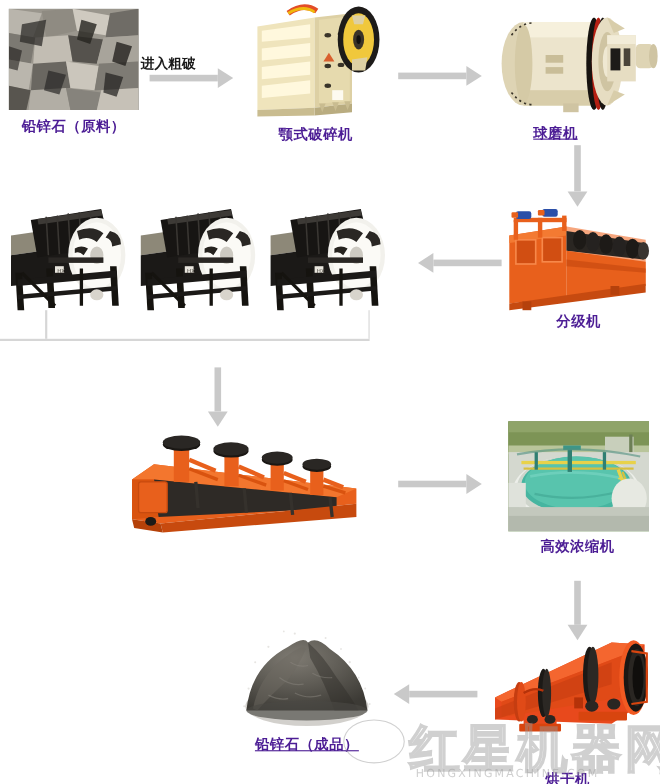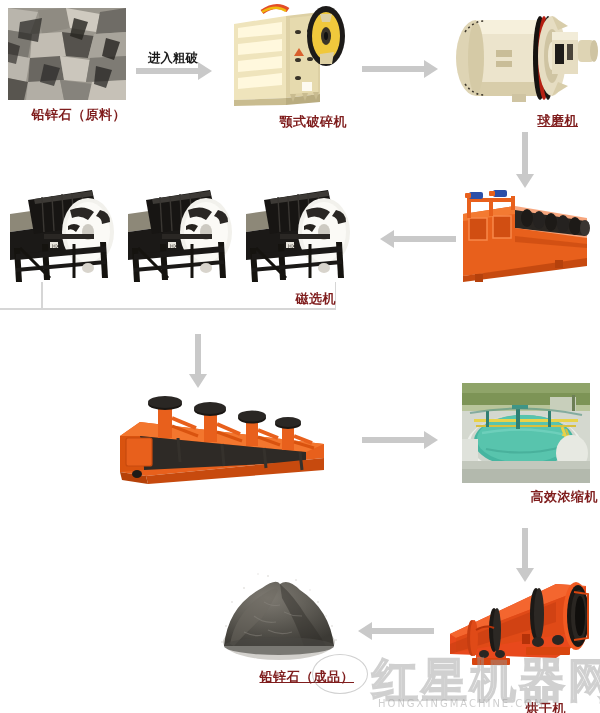--- a/index.html
+++ b/index.html
@@ -5,30 +5,30 @@
   * { box-sizing: border-box; margin: 0; padding: 0; }
   html, body {
     width: 600px; height: 713px;
     background: #ffffff;
     font-family: "DejaVu Sans", "Liberation Sans", sans-serif;
     overflow: hidden;
   }
   #stage { position: relative; width: 600px; height: 713px; background: #fff; }
 
   .label {
-    position: absolute; text-align: right;
-    font-size: 13px; font-weight: bold; color: #7f1d1d;
+    position: absolute; text-align: center;
+    font-size: 13px; font-weight: bold; color: #4c1d95;
     letter-spacing: 0.5px; white-space: nowrap;
   }
   .note {
     position: absolute; text-align: center;
     font-size: 11.5px; color: #9a9a9a; white-space: nowrap;
   }
   .arrow-label {
-    position: absolute; text-align: center;
+    position: absolute; text-align: left;
     font-size: 12.5px; font-weight: bold; color: #1a1a1a; white-space: nowrap;
   }
 
   
   .arrow { position: absolute; }
   .arrow .shaft { position: absolute; background: #c9c9c9; }
   .arrow .head { position: absolute; width: 0; height: 0; }
   .arrow.right .shaft { height: 6px; top: 50%; margin-top: -3px; left: 0; }
   .arrow.right .head {
     right: 0; top: 50%; margin-top: -9px;
@@ -220,20 +220,21 @@
       <ellipse cx="108" cy="36" rx="6" ry="9" fill="#252220"></ellipse>
       <ellipse cx="120" cy="38" rx="6" ry="9" fill="#1d1a17"></ellipse>
       <ellipse cx="130" cy="40" rx="5" ry="8" fill="#3a3531"></ellipse>
       <path d="M60 40 L132 50 L132 72 L60 82 Z" fill="#e8601c"></path>
       <path d="M60 48 L132 56 L132 60 L60 54 Z" fill="#c94a10" opacity="0.7"></path>
       <path d="M8 88 L132 70 L132 78 L8 94 Z" fill="#c64a10"></path>
       <rect x="20" y="86" width="8" height="8" fill="#b5410c"></rect>
       <rect x="100" y="72" width="8" height="8" fill="#b5410c"></rect>
     </svg>
   </div>
+  <div class="label" style="left:455px; top:283px; width:142px;">分级机</div>
 
   <div class="arrow left" style="left:380px; top:230px; width:76px; height:18px;">
     <div class="shaft" style="width:62px;"></div>
     <div class="head"></div>
   </div>
 
   <div class="m" style="left:8px; top:182px; width:116px; height:104px;">
     <svg width="116" height="104" viewBox="0 0 116 104">
       <path d="M2 32 L58 24 L58 42 L2 50 Z" fill="#8d8878"></path>
       <path d="M2 50 L58 42 L58 72 L2 78 Z" fill="#1b1917"></path>
@@ -323,21 +324,20 @@
       <path d="M12 66 L42 96" stroke="#15130f" stroke-width="3"></path>
       <path d="M66 62 L66 96" stroke="#15130f" stroke-width="3"></path>
       <ellipse cx="80" cy="86" rx="6" ry="5" fill="#d8d4cc"></ellipse>
     </svg>
   </div>
 
   <div class="bracket" style="left:41px; top:282px; width:295px; height:26px;">
     <div class="bar" style="left:0; top:0; width:1.5px; height:26px;"></div>
     <div class="bar" style="right:0; top:0; width:1.5px; height:26px;"></div>
   </div>
-  <div class="label" style="left:41px; top:290px; width:295px;">磁选机</div>
 
   <div class="plainline" style="left:0px; top:308px; width:336px; height:1.5px;"></div>
 
 
   <div class="arrow down" style="left:189px; top:334px; width:18px; height:54px;">
     <div class="shaft" style="height:40px;"></div>
     <div class="head"></div>
   </div>
 
   <div class="m" style="left:110px; top:378px; width:230px; height:110px;">

